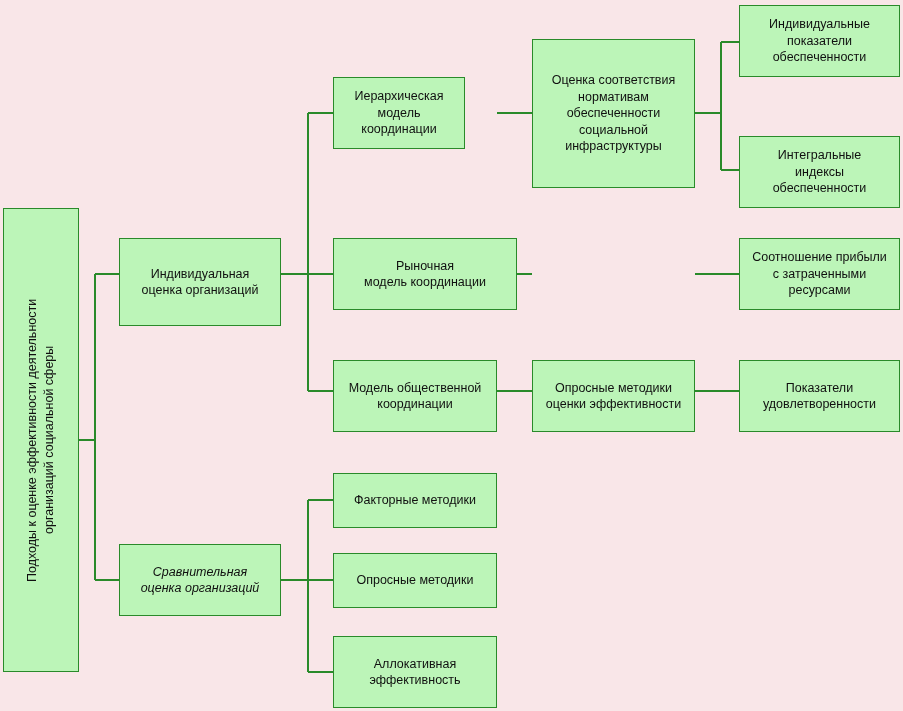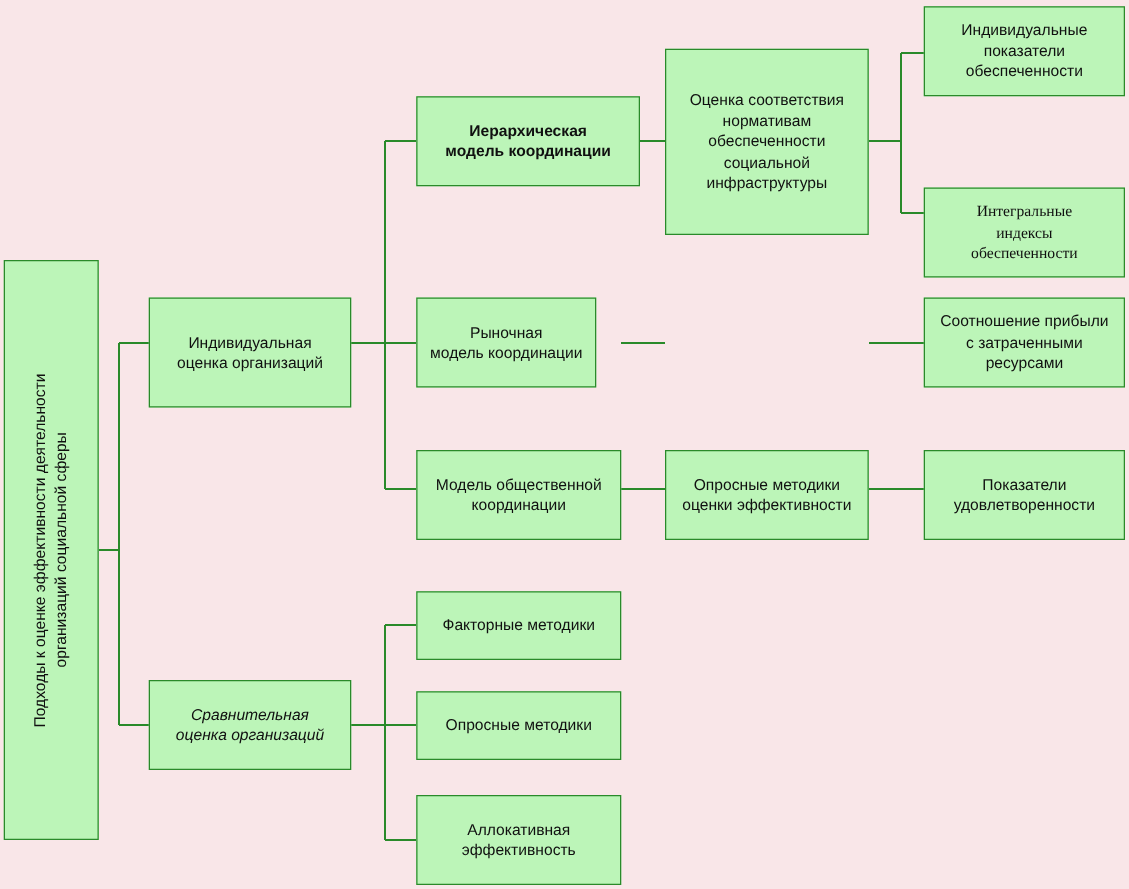--- a/index.html
+++ b/index.html
@@ -91,24 +91,24 @@
 
   <div class="node root" style="left:3px; top:208px; width:76px; height:464px;">Подходы к оценке эффективности деятельности
 организаций социальной сферы</div>
 
   <div class="node" style="left:119px; top:238px; width:162px; height:88px;">Индивидуальная
 оценка организаций</div>
 
   <div class="node" style="left:119px; top:544px; width:162px; height:72px;font-style:italic;">Сравнительная
 оценка организаций</div>
 
-  <div class="node" style="left:333px; top:77px; width:179px; height:72px;font-weight:bold;">Иерархическая
+  <div class="node" style="left:333px; top:77px; width:132px; height:72px;">Иерархическая
 модель координации</div>
 
-  <div class="node" style="left:333px; top:238px; width:144px; height:72px;">Рыночная
+  <div class="node" style="left:333px; top:238px; width:184px; height:72px;">Рыночная
 модель координации</div>
 
   <div class="node" style="left:333px; top:360px; width:164px; height:72px;">Модель общественной
 координации</div>
 
   <div class="node" style="left:333px; top:473px; width:164px; height:55px;">Факторные методики</div>
 
   <div class="node" style="left:333px; top:553px; width:164px; height:55px;">Опросные методики</div>
 
   <div class="node" style="left:333px; top:636px; width:164px; height:72px;">Аллокативная
@@ -121,21 +121,21 @@
 инфраструктуры</div>
 
 
   <div class="node" style="left:532px; top:360px; width:163px; height:72px;">Опросные методики
 оценки эффективности</div>
 
   <div class="node" style="left:739px; top:5px; width:161px; height:72px;">Индивидуальные
 показатели
 обеспеченности</div>
 
-  <div class="node" style="left:739px; top:150px; width:161px; height:72px;font-family:Liberation Serif, serif;">Интегральные
+  <div class="node" style="left:739px; top:136px; width:161px; height:72px;">Интегральные
 индексы
 обеспеченности</div>
 
   <div class="node" style="left:739px; top:238px; width:161px; height:72px;">Соотношение прибыли
 с затраченными
 ресурсами</div>
 
   <div class="node" style="left:739px; top:360px; width:161px; height:72px;">Показатели
 удовлетворенности</div>
 

